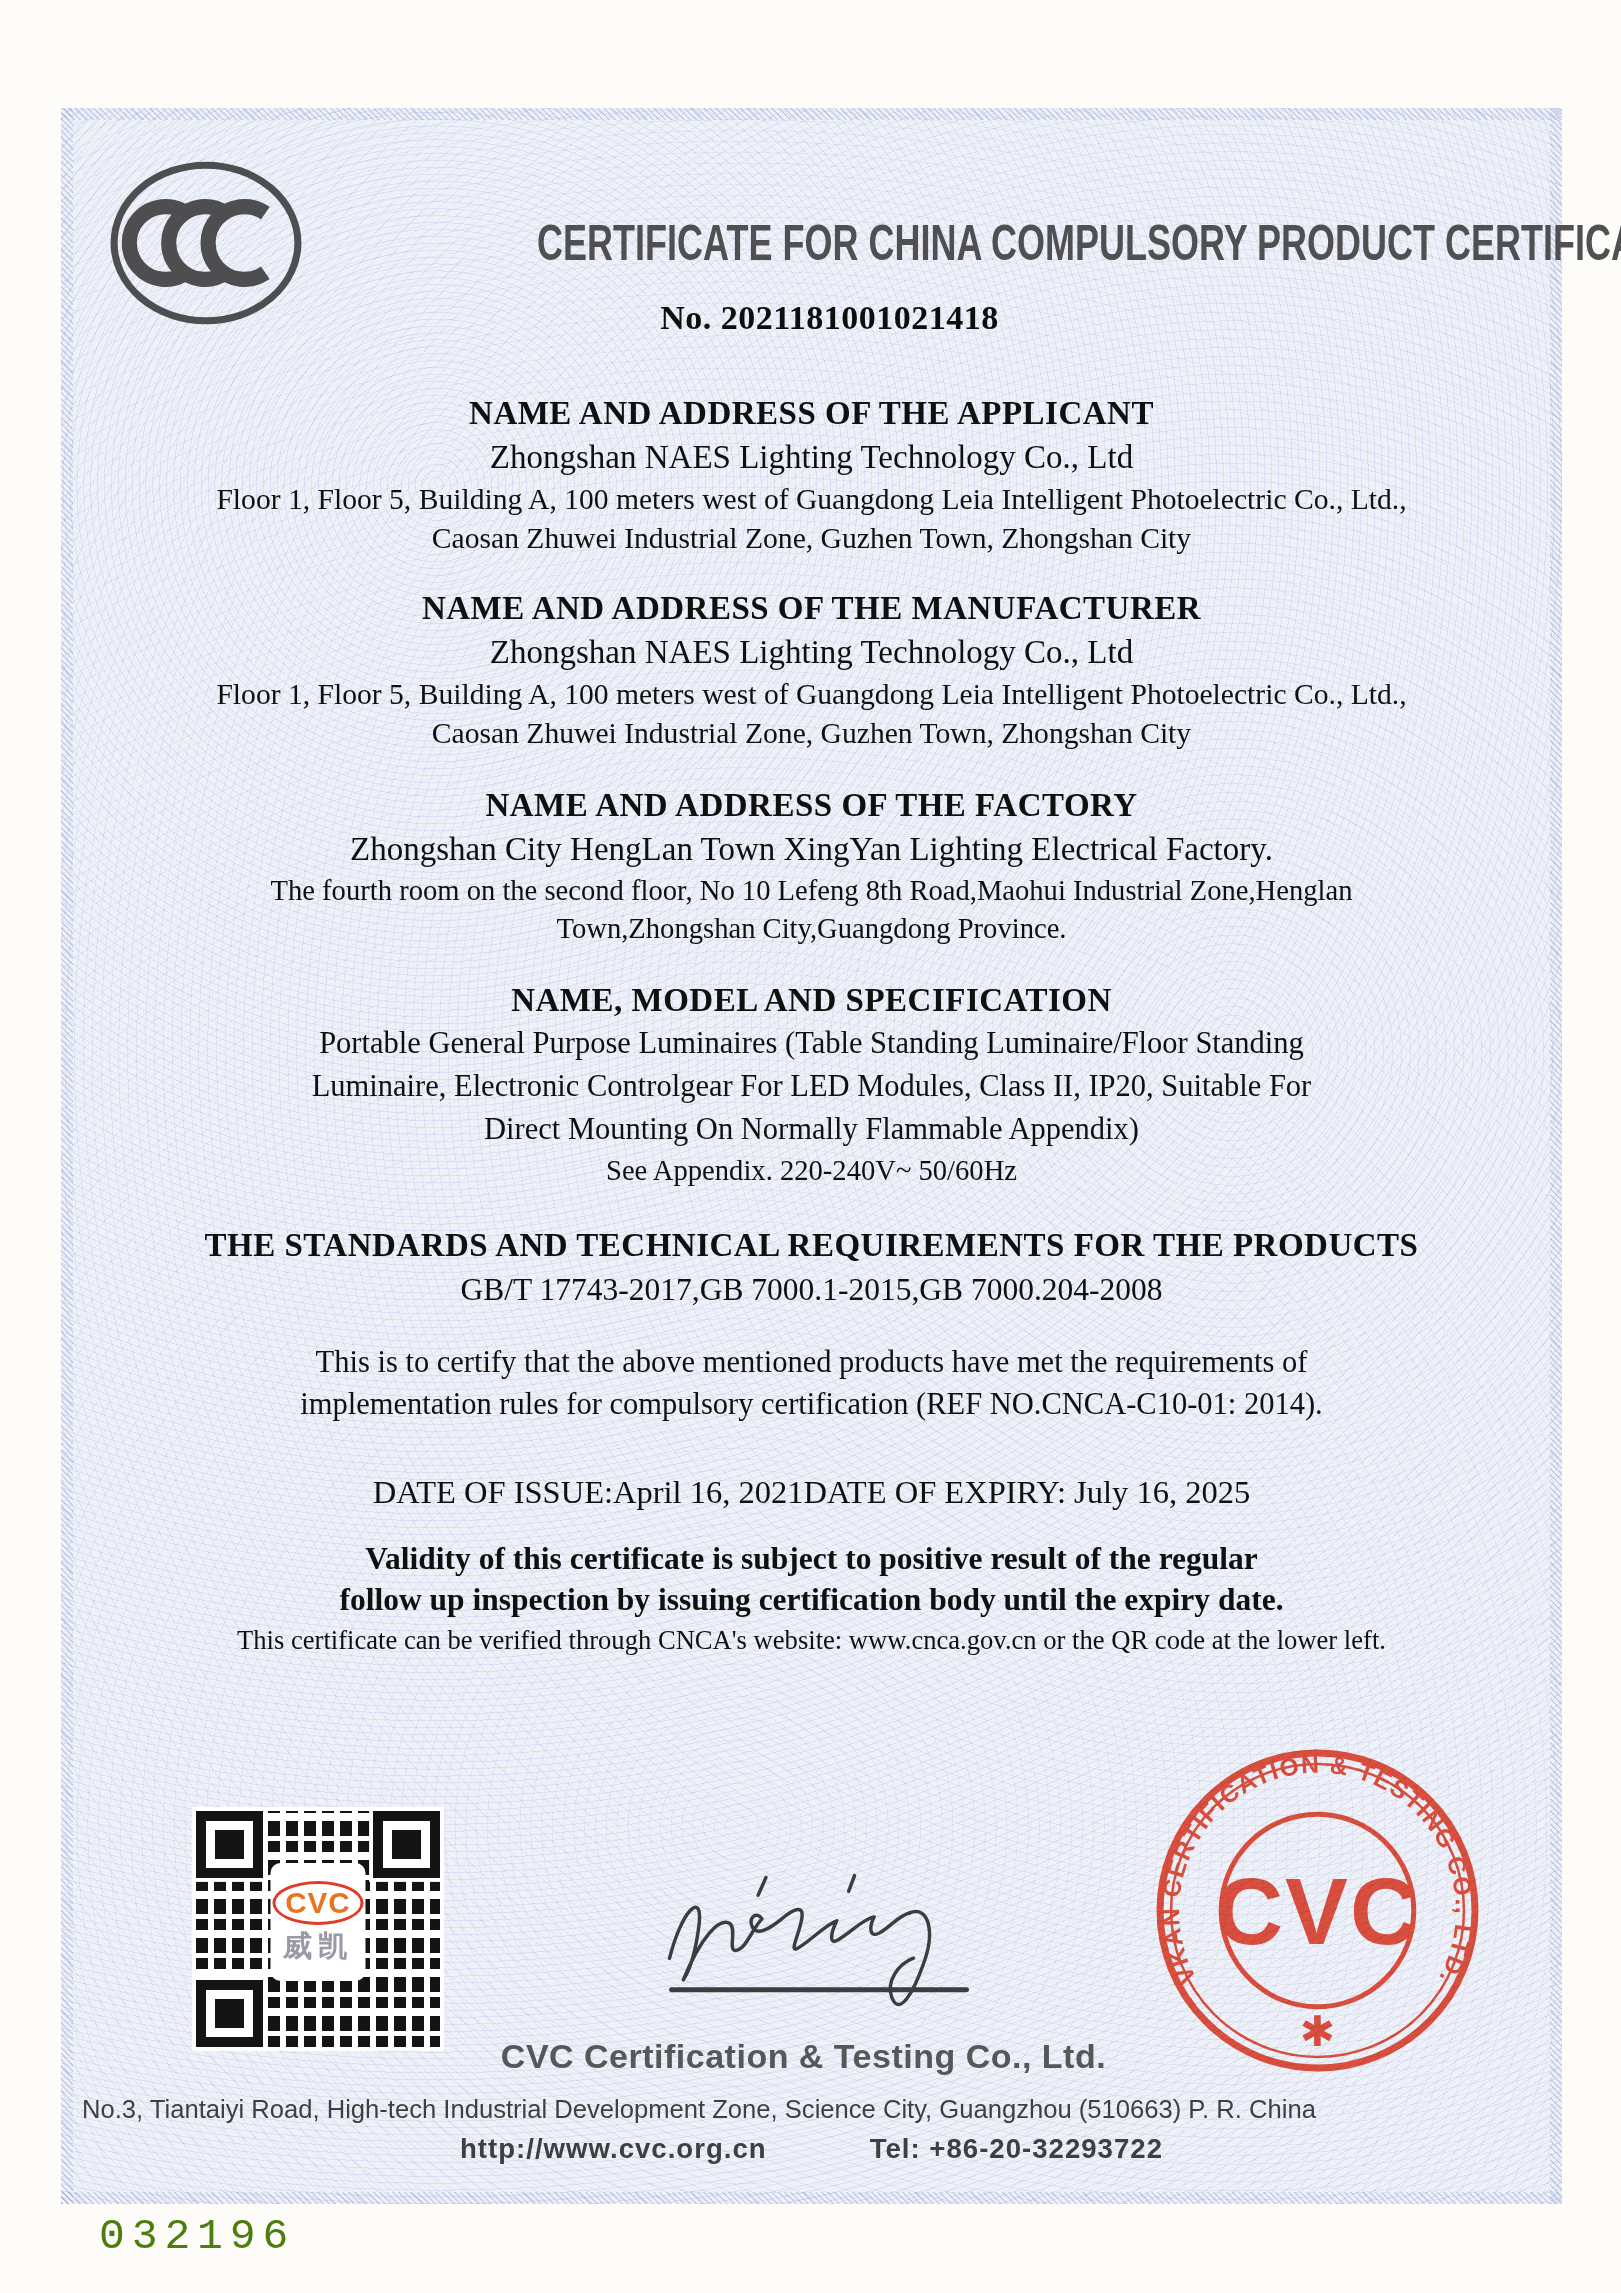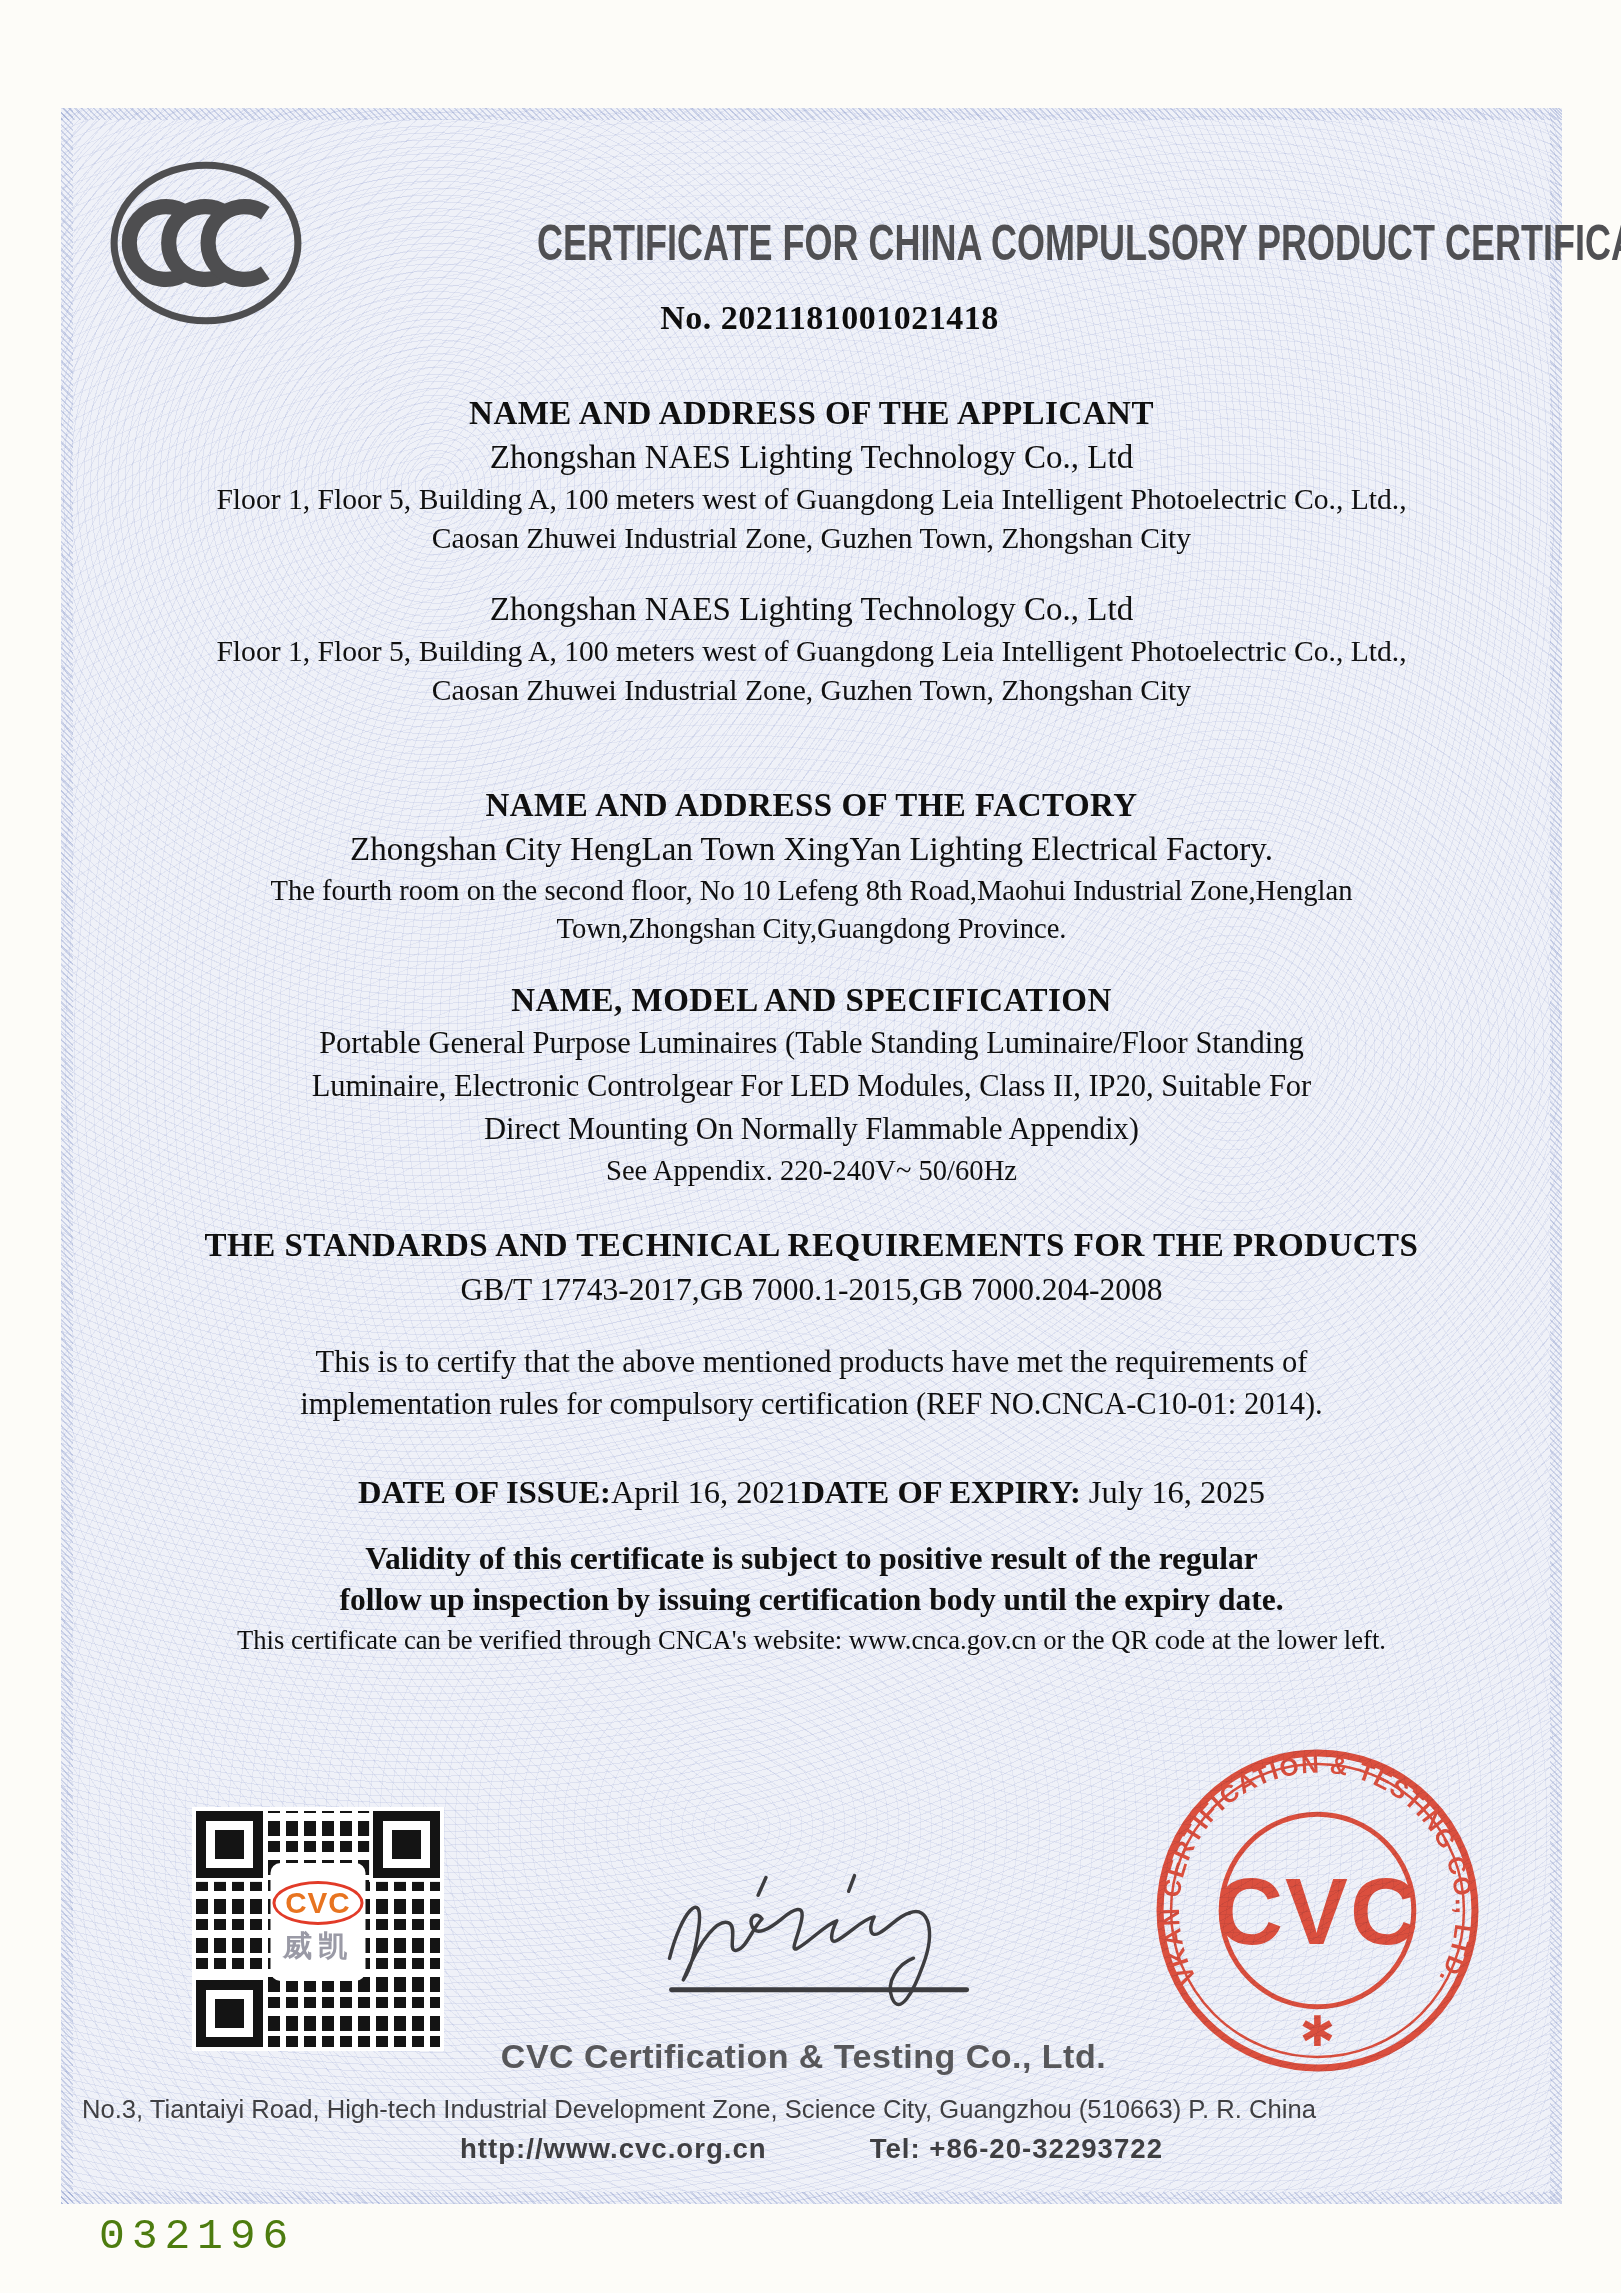--- a/index.html
+++ b/index.html
@@ -26,21 +26,21 @@
   .sec{position:absolute;left:29.6px;right:29.6px;text-align:center;color:#101010;}
   .sec-heading{font:700 33px/43px "Liberation Serif",serif;letter-spacing:0.5px;}
   .sec-name{font:400 33px/45px "Liberation Serif",serif;}
   .sec-addr{font:400 29.6px/39px "Liberation Serif",serif;}
   .sec-addr-sm{font:400 28.6px/38px "Liberation Serif",serif;}
   .prod-line{font:400 30.5px/43px "Liberation Serif",serif;}
   .appendix{font:400 28.6px/39px "Liberation Serif",serif;}
   .standards-line{font:400 31.5px/45px "Liberation Serif",serif;}
   .certify-line{font:400 30.5px/42px "Liberation Serif",serif;}
   .dates-line{font:400 32.5px/43px "Liberation Serif",serif;}
-  .dates-line b{font-weight:700;}
+  .dates-line b{font-weight:400;}
   .validity-line{font:700 31.5px/41px "Liberation Serif",serif;}
   .verify-note{font:400 26.6px/41px "Liberation Serif",serif;}
 
   .qr{position:absolute;left:131px;top:1699px;width:244px;height:236px;background:#fff;padding:3.9px;}
   .qr-grid{position:relative;width:100%;height:100%;
     background:
       repeating-linear-gradient(90deg,#141414 0 11.8px,#fff 11.8px 17.7px,#141414 17.7px 29.6px,#fff 29.6px 36px),
       repeating-linear-gradient(0deg,#141414 0 10.8px,#fff 10.8px 15.8px,#141414 15.8px 30.5px,#fff 30.5px 39px);
     background-blend-mode:lighten;}
   .finder{position:absolute;width:67px;height:67px;background:#fff;border:10.8px solid #141414;
@@ -88,20 +88,21 @@
   <div class="cert-no">No. 2021181001021418</div>
 
   <div class="sec" style="top:284px">
     <div class="sec-heading">NAME AND ADDRESS OF THE APPLICANT</div>
     <div class="sec-name">Zhongshan NAES Lighting Technology Co., Ltd</div>
     <div class="sec-addr">Floor 1, Floor 5, Building A, 100 meters west of Guangdong Leia Intelligent Photoelectric Co., Ltd.,</div>
     <div class="sec-addr">Caosan Zhuwei Industrial Zone, Guzhen Town, Zhongshan City</div>
   </div>
 
   <div class="sec" style="top:479px">
+    <div class="sec-heading">NAME AND ADDRESS OF THE MANUFACTURER</div>
     <div class="sec-name">Zhongshan NAES Lighting Technology Co., Ltd</div>
     <div class="sec-addr">Floor 1, Floor 5, Building A, 100 meters west of Guangdong Leia Intelligent Photoelectric Co., Ltd.,</div>
     <div class="sec-addr">Caosan Zhuwei Industrial Zone, Guzhen Town, Zhongshan City</div>
   </div>
 
   <div class="sec" style="top:676px">
     <div class="sec-heading">NAME AND ADDRESS OF THE FACTORY</div>
     <div class="sec-name">Zhongshan City HengLan Town XingYan Lighting Electrical Factory.</div>
     <div class="sec-addr-sm">The fourth room on the second floor, No 10 Lefeng 8th Road,Maohui Industrial Zone,Henglan</div>
     <div class="sec-addr-sm">Town,Zhongshan City,Guangdong Province.</div>

